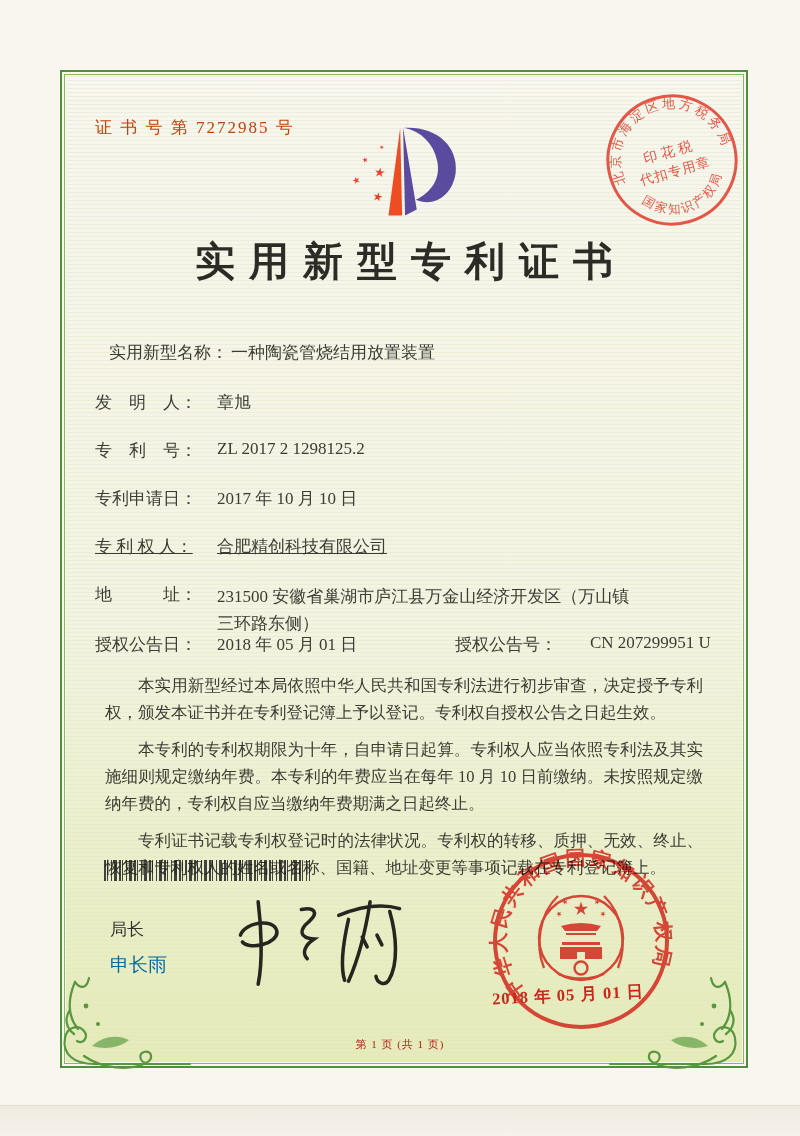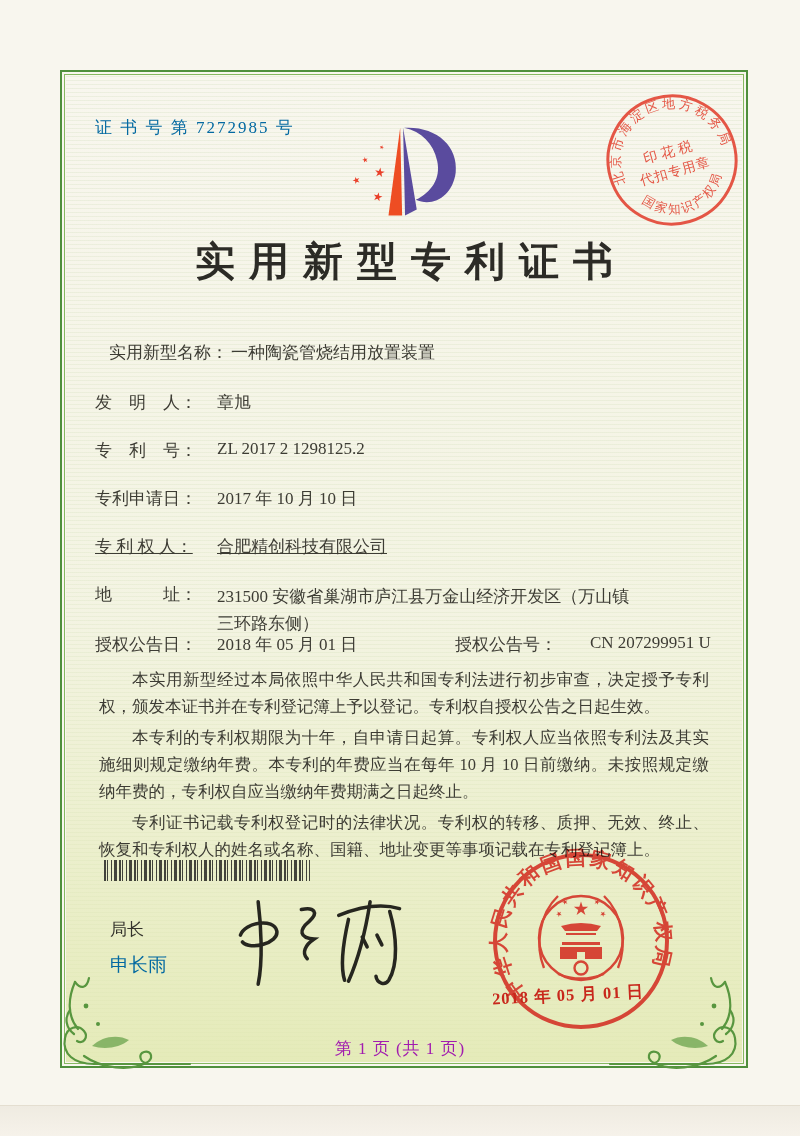--- a/index.html
+++ b/index.html
@@ -21,21 +21,21 @@
   .frame .guilloche{
     position:absolute;inset:4px;
     background:
       linear-gradient(180deg, rgba(233,238,205,0) 0%, rgba(229,236,190,0.25) 55%, rgba(224,232,172,0.8) 100%),
       repeating-linear-gradient(180deg, rgba(130,170,90,0.10) 0px, rgba(130,170,90,0.10) 1px, rgba(0,0,0,0) 1px, rgba(0,0,0,0) 4px);
   }
   .flourish{position:absolute;width:160px;height:100px;z-index:2;}
   .flourish.left{left:34px;top:976px;}
   .flourish.right{left:606px;top:976px;transform:scaleX(-1);}
   .content{position:absolute;inset:0;z-index:3;}
-  .cert-no{position:absolute;left:95px;top:116px;font-size:17px;letter-spacing:2px;color:#0369a1;}
+  .cert-no{position:absolute;left:95px;top:116px;font-size:17px;letter-spacing:2px;color:#c2410c;}
   .logo{position:absolute;left:332px;top:120px;width:150px;height:112px;}
   .tax-stamp{
     position:absolute;left:596px;top:84px;width:152px;height:152px;
     transform:rotate(-16deg);opacity:.88;mix-blend-mode:multiply;
   }
   .title{
     position:absolute;left:0;right:0;top:234px;text-align:center;
     font-size:40px;font-weight:600;letter-spacing:14px;padding-left:22px;
     color:#2c2b26;
   }
@@ -43,21 +43,21 @@
   .flabel{min-width:122px;flex:none;}
   .fvalue{white-space:nowrap;}
   .r1{left:109px;top:341px;} .r2{left:95px;top:391px;} .r3{left:95px;top:439px;}
   .r4{left:95px;top:487px;} .r5{left:95px;top:535px;text-decoration:underline;}
   .r6{left:95px;top:583px;}
   .r6 .fvalue{white-space:normal;width:500px;line-height:27px;}
   .r7a{left:95px;top:633px;} .r7b{left:455px;top:633px;gap:29px;}
   .r7b .flabel{min-width:0;margin-right:4px;}
   .paras{position:absolute;left:95px;top:662px;width:618px;}
   .paras p{
-    margin:4px;font-size:16.5px;line-height:27px;text-indent:2em;
+    margin:10px;font-size:16.5px;line-height:27px;text-indent:2em;
     text-align:justify;color:#3d3c34;
   }
   .barcode{
     position:absolute;left:104px;top:860px;width:206px;height:21px;opacity:.82;
     background:repeating-linear-gradient(90deg,
       #1d1d1d 0 2px, transparent 2px 3px,
       #1d1d1d 3px 4px, transparent 4px 7px,
       #1d1d1d 7px 8px, transparent 8px 10px,
       #1d1d1d 10px 13px, transparent 13px 15px);
   }
@@ -68,21 +68,21 @@
     position:absolute;left:486px;top:846px;width:190px;height:190px;
     opacity:.92;mix-blend-mode:multiply;z-index:4;
   }
   .seal-date{
     position:absolute;left:492px;top:984px;width:170px;z-index:5;
     font-size:16.5px;font-weight:bold;color:#c8281c;letter-spacing:1px;
     transform:rotate(-3deg);
   }
   .footer{
     position:absolute;left:0;right:0;top:1037px;text-align:center;
-    font-size:17px;letter-spacing:1px;color:#a21caf;
+    font-size:11px;letter-spacing:1px;color:#b91c1c;
   }
   .page-bottom-edge{
     position:absolute;left:0;right:0;bottom:0;height:30px;
     background:linear-gradient(180deg,#efebe1,#f6f2ea);
     border-top:1px solid #e4ded0;z-index:0;
   }
   svg text{font-family:"Liberation Serif","DejaVu Serif",serif;}
 </style>
 </head>
 <body>

